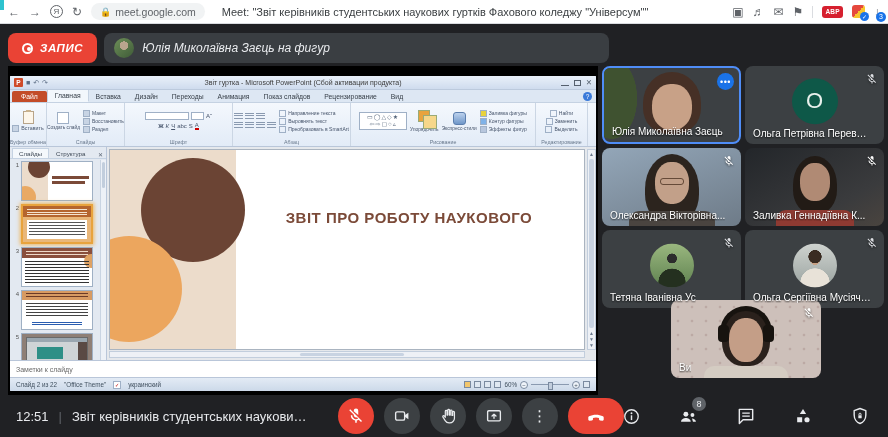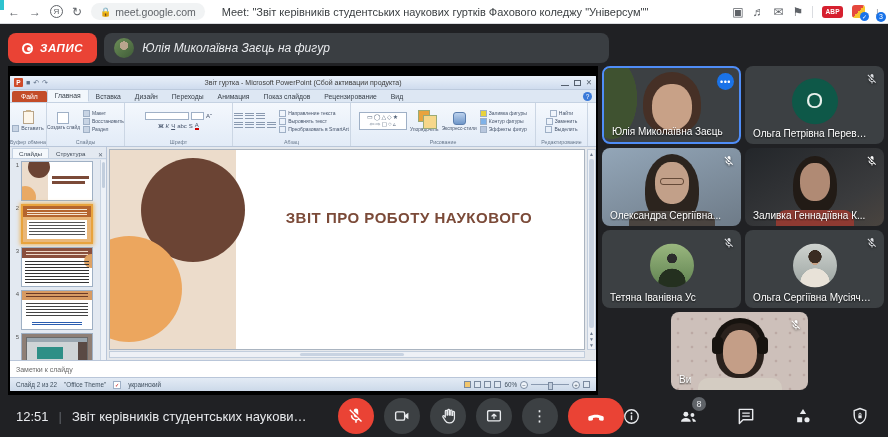--- a/index.html
+++ b/index.html
@@ -505,21 +505,21 @@
 <div class="tile" style="left:602px;top:148px;background:linear-gradient(160deg,#93a6b8,#6e7b88)">
   <span class="vhair" style="top:6px;width:54px;height:70px;background:#2c241e"></span>
   <span class="vface" style="top:14px;width:34px;height:42px;background:#c2a089"></span>
   <span class="vglasses"></span>
   <span class="vtorso" style="width:86px;height:15px;background:#4a4440"></span>
   <span class="micoff">
     <svg width="12" height="12" viewBox="0 0 24 24">
         <path fill="#fff" d="M15 10.6V5a3 3 0 0 0-6 0v.8l6 4.8zM4.3 3 3 4.3l6.1 6.1V11a3 3 0 0 0 4.2 2.7l1.6 1.6A5 5 0 0 1 7 11H5a7 7 0 0 0 6 6.9V21h2v-3.1c.9-.1 1.8-.5 2.6-1l3.1 3.1 1.3-1.3L4.3 3z"></path>
       </svg>
   </span>
-  <span class="tname">Олександра Сергіївна...</span>
+  <span class="tname">Олександра Вікторівна...</span>
 </div>
 
 <div class="tile" style="left:745px;top:148px;background:linear-gradient(150deg,#23262a,#3a3b3d 70%,#4a443f)">
   <span class="vhair" style="top:8px;width:44px;height:58px;background:#221b16"></span>
   <span class="vface" style="top:15px;width:30px;height:38px;background:#b08a74"></span>
   <span class="vtorso" style="width:78px;height:16px;background:#8e3a32"></span>
   <span class="micoff">
     <svg width="12" height="12" viewBox="0 0 24 24">
         <path fill="#fff" d="M15 10.6V5a3 3 0 0 0-6 0v.8l6 4.8zM4.3 3 3 4.3l6.1 6.1V11a3 3 0 0 0 4.2 2.7l1.6 1.6A5 5 0 0 1 7 11H5a7 7 0 0 0 6 6.9V21h2v-3.1c.9-.1 1.8-.5 2.6-1l3.1 3.1 1.3-1.3L4.3 3z"></path>
       </svg>
@@ -540,21 +540,21 @@
 <div class="tile" style="left:745px;top:230px">
   <span class="photoava pa-port"></span>
   <span class="micoff">
     <svg width="12" height="12" viewBox="0 0 24 24">
         <path fill="#dfe1e5" d="M15 10.6V5a3 3 0 0 0-6 0v.8l6 4.8zM4.3 3 3 4.3l6.1 6.1V11a3 3 0 0 0 4.2 2.7l1.6 1.6A5 5 0 0 1 7 11H5a7 7 0 0 0 6 6.9V21h2v-3.1c.9-.1 1.8-.5 2.6-1l3.1 3.1 1.3-1.3L4.3 3z"></path>
       </svg>
   </span>
   <span class="tname">Ольга Сергіївна Мусіяче...</span>
 </div>
 
-<div class="tile" style="left:671px;top:312px;width:137px;background:radial-gradient(#bca9a4 1.5px, transparent 1.6px) 0 0/14px 14px, #cdc0ba">
+<div class="tile" style="left:671px;top:300px;width:150px;background:radial-gradient(#bca9a4 1.5px, transparent 1.6px) 0 0/14px 14px, #cdc0ba">
   <span class="vhair" style="top:10px;width:48px;height:56px;background:#2a211c"></span>
   <span class="vface" style="top:18px;width:34px;height:44px;background:#c49e87"></span>
   <span class="vphones"></span>
   <span class="vtorso" style="width:84px;height:12px;background:#d4ccc2"></span>
   <span class="micoff">
     <svg width="12" height="12" viewBox="0 0 24 24">
         <path fill="#fff" d="M15 10.6V5a3 3 0 0 0-6 0v.8l6 4.8zM4.3 3 3 4.3l6.1 6.1V11a3 3 0 0 0 4.2 2.7l1.6 1.6A5 5 0 0 1 7 11H5a7 7 0 0 0 6 6.9V21h2v-3.1c.9-.1 1.8-.5 2.6-1l3.1 3.1 1.3-1.3L4.3 3z"></path>
       </svg>
   </span>
   <span class="tname">Ви</span>

